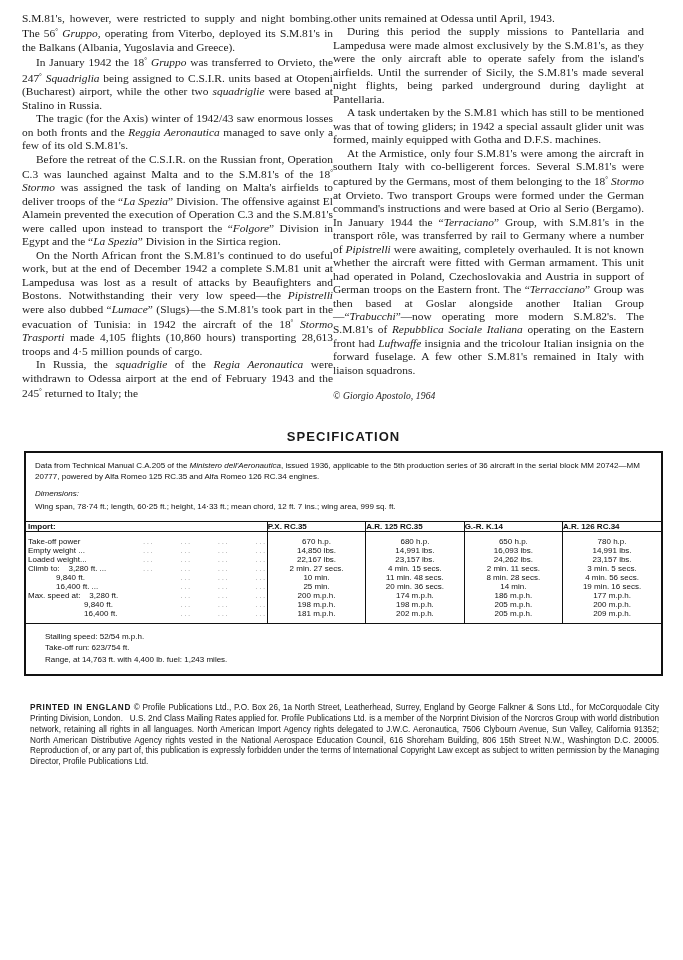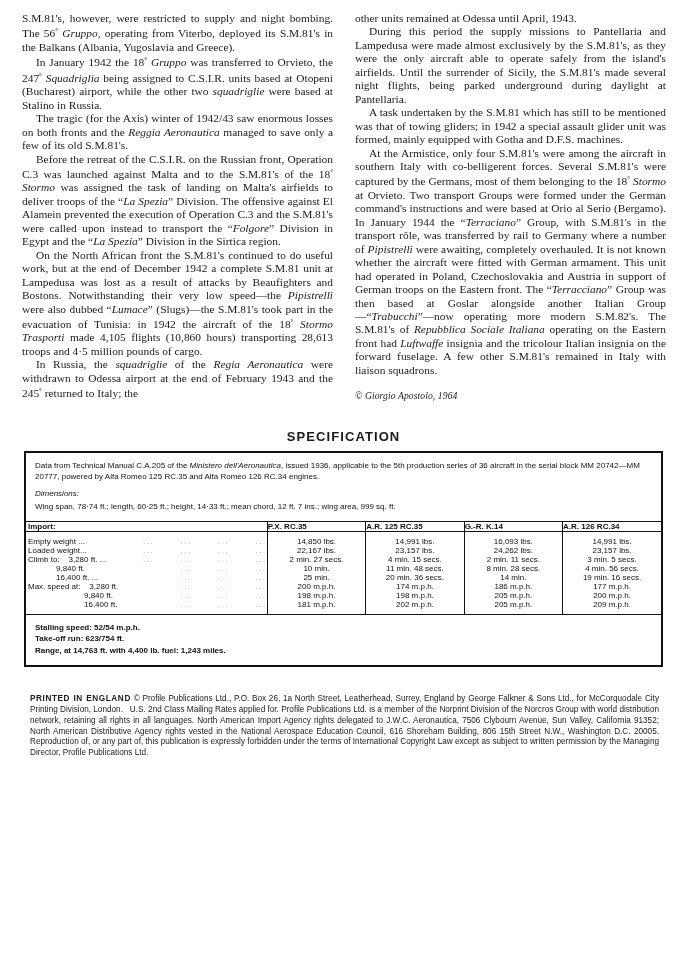--- a/index.html
+++ b/index.html
@@ -20,21 +20,20 @@
     width: 683px;
     height: 960px;
     box-sizing: border-box;
     padding: 12px 18px 0 22px;
     position: relative;
   }
 
   
   .columns {
     display: flex;
-    gap: 22px;
     align-items: flex-start;
   }
   .col {
     width: 311px;
     flex: 0 0 311px;
   }
   .col p {
     margin: 0;
     text-align: justify;
     text-justify: inter-word;
@@ -142,25 +141,24 @@
   }
   .lbl-text { white-space: pre; }
   .lbl-indent1 { padding-left: 28px; }
   .lbl-indent2 { padding-left: 56px; }
   .dotspacer { flex: 1 1 auto; }
   .dotgroup { margin-left: 26px; color: #9a9a9a; letter-spacing: 1.6px; }
 
   .tbl-bottom { border-top: 1.2px solid #111; }
 
   .spec-foot {
-    padding: 7px 9px 9px 9px;
+    padding: 7px 9px 9px 19px;
     font-family: "Liberation Sans", sans-serif;
     font-size: 8.0px;
     line-height: 11.4px;
-    font-weight: bold;
   }
 
   
   .printed {
     margin: 27px 6px 8px 8px;
     font-family: "Liberation Sans", sans-serif;
     font-size: 8.2px;
     line-height: 10.8px;
     text-align: justify;
     color: #1a1a1a;
@@ -206,20 +204,36 @@
           <th class="vline" style="width:15.5%">P.X. RC.35</th>
           <th class="vline" style="width:15.5%">A.R. 125 RC.35</th>
           <th class="vline" style="width:15.5%">G.-R. K.14</th>
           <th class="vline" style="width:15.5%">A.R. 126 RC.34</th>
         </tr>
       </thead>
       <tbody id="engines-body">
           <tr class="body-row">
             <td class="lbl">
               <div class="lblwrap">
+                <span class="lbl-text">Take-off power</span>
+                <span class="dotspacer"></span>
+                <span class="dotgroup">...</span>
+                <span class="dotgroup">...</span>
+                <span class="dotgroup">...</span>
+                <span class="dotgroup">...</span>
+              </div>
+            </td>
+            <td class="vline">670 h.p.</td>
+            <td class="vline">680 h.p.</td>
+            <td class="vline">650 h.p.</td>
+            <td class="vline">780 h.p.</td>
+          </tr>
+          <tr class="body-row">
+            <td class="lbl">
+              <div class="lblwrap">
                 <span class="lbl-text">Empty weight ...</span>
                 <span class="dotspacer"></span>
                 <span class="dotgroup">...</span>
                 <span class="dotgroup">...</span>
                 <span class="dotgroup">...</span>
                 <span class="dotgroup">...</span>
               </div>
             </td>
             <td class="vline">14,850 lbs.</td>
             <td class="vline">14,991 lbs.</td>

